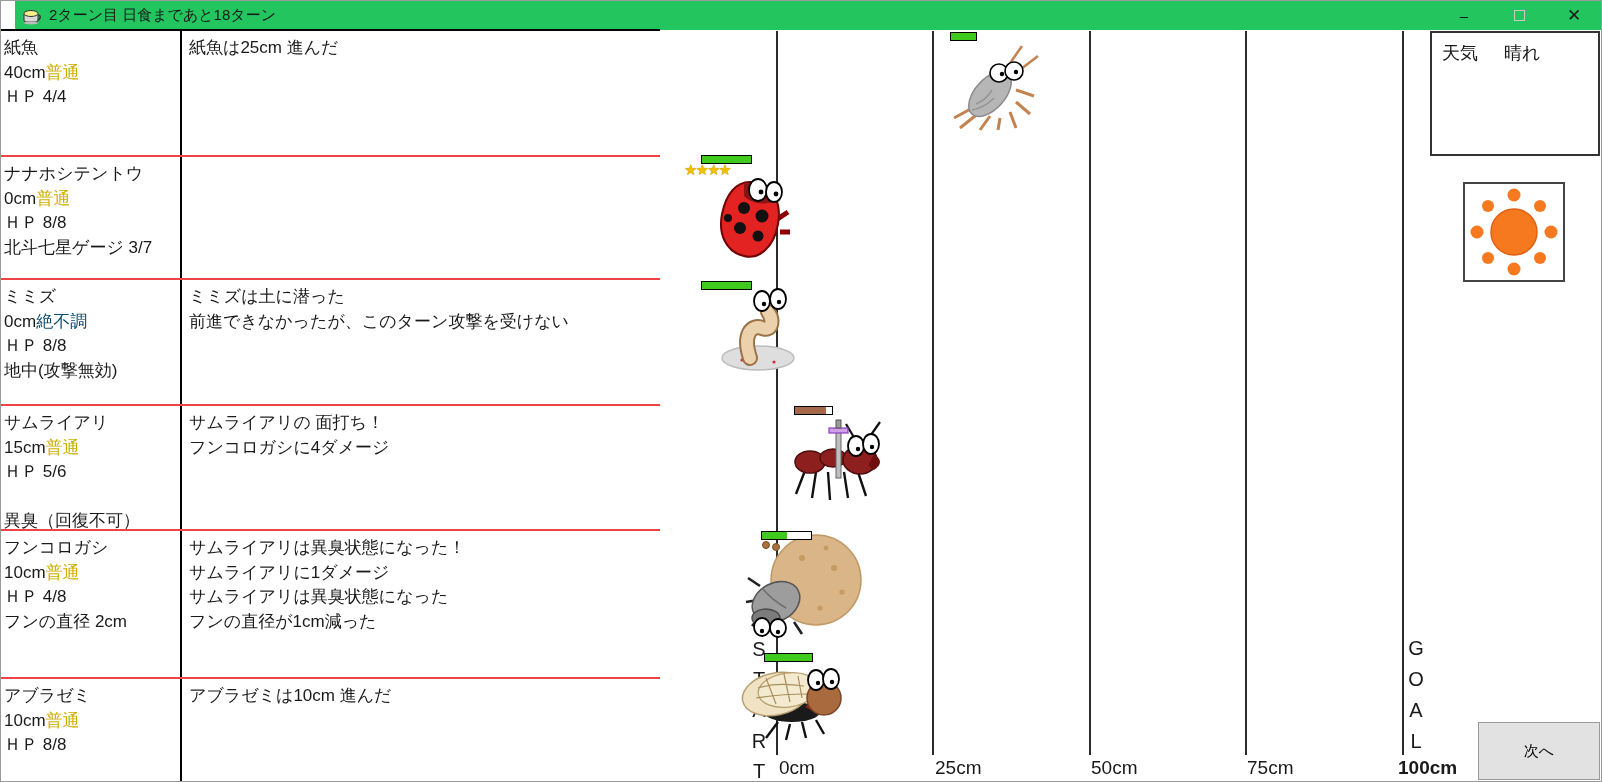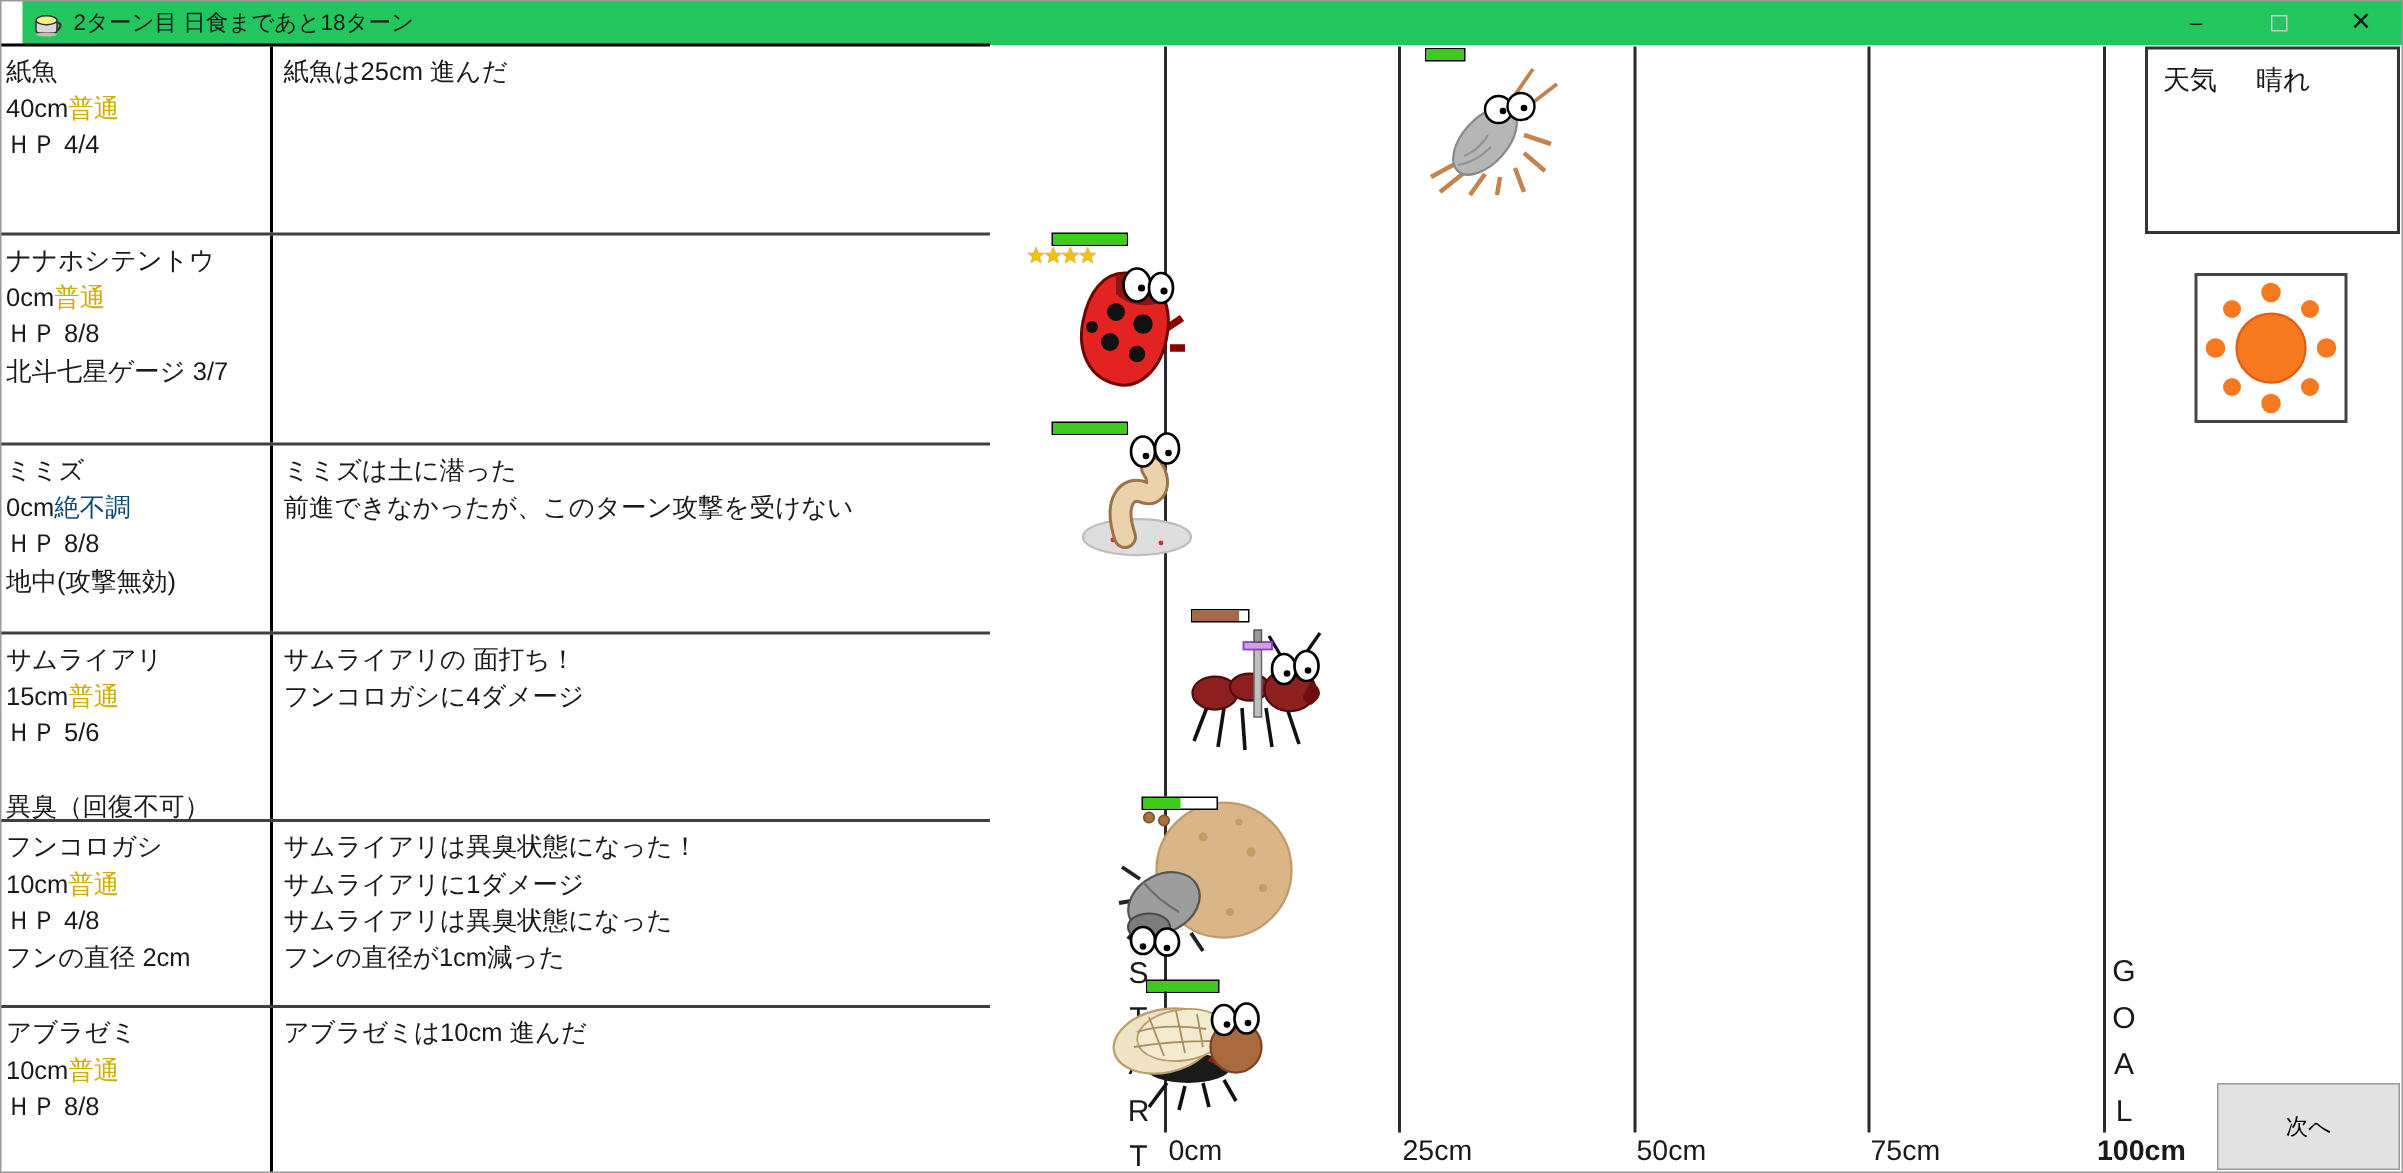--- a/index.html
+++ b/index.html
@@ -15,21 +15,21 @@
   .app-icon { position:absolute; left:7px; top:5px; width:20px; height:20px; }
   .title-text { position:absolute; left:34px; top:6px; font-size:15px; white-space:nowrap; }
   .winbtn { position:absolute; top:1px; width:46px; height:28px; display:flex; align-items:center; justify-content:center; font-size:15px; cursor:default; }
   .winbtn.min { left:1426px; }
   .winbtn.max { left:1481px; color:#c8c8c8; }
   .winbtn.cls { left:1536px; font-size:17px; }
   .max-glyph { width:11px; height:11px; border:1px solid #c8c8c8; display:inline-block; }
 
   
   .panel { position:absolute; left:0; top:29px; width:660px; border-top:2px solid #000; }
-  .row { display:flex; border-bottom:2px solid #404040; }
+  .row { display:flex; border-bottom:2px solid #ef4444; }
   .row:last-child { border-bottom:none; }
   .cl { width:182px; border-right:2px solid #000; padding:5px 3px 0 4px; }
   .cr { flex:1; padding:5px 0 0 7px; }
   .ln { font-size:17px; line-height:24.5px; min-height:24.5px; white-space:nowrap; }
   .dline { display:flex; justify-content:flex-start; }
   .st { padding-right:2px; }
   .st-normal { color:#cfae00; }
   .st-worst  { color:#0c4a6e; }
 
   
@@ -85,21 +85,21 @@
           <span>40cm</span>
           <span class="st st-normal">普通</span>
         </div>
       <div class="ln">ＨＰ 4/4</div>
     </div>
     <div class="cr">
       <div class="ln">紙魚は25cm 進んだ</div>
     </div>
   </div>
 
-  <div class="row" style="height:140px">
+  <div class="row" style="height:123px">
     <div class="cl">
       <div class="ln">ナナホシテントウ</div>
       <div class="ln dline">
           <span>0cm</span>
           <span class="st st-normal">普通</span>
         </div>
       <div class="ln">ＨＰ 8/8</div>
       <div class="ln">北斗七星ゲージ 3/7</div>
     </div>
   </div>
@@ -130,21 +130,21 @@
       <div class="ln">ＨＰ 5/6</div>
       <div class="ln"></div>
       <div class="ln">異臭（回復不可）</div>
     </div>
     <div class="cr">
       <div class="ln">サムライアリの 面打ち！</div>
       <div class="ln">フンコロガシに4ダメージ</div>
     </div>
   </div>
 
-  <div class="row" style="height:124px">
+  <div class="row" style="height:148px">
     <div class="cl">
       <div class="ln">フンコロガシ</div>
       <div class="ln dline">
           <span>10cm</span>
           <span class="st st-normal">普通</span>
         </div>
       <div class="ln">ＨＰ 4/8</div>
       <div class="ln">フンの直径 2cm</div>
     </div>
     <div class="cr">

